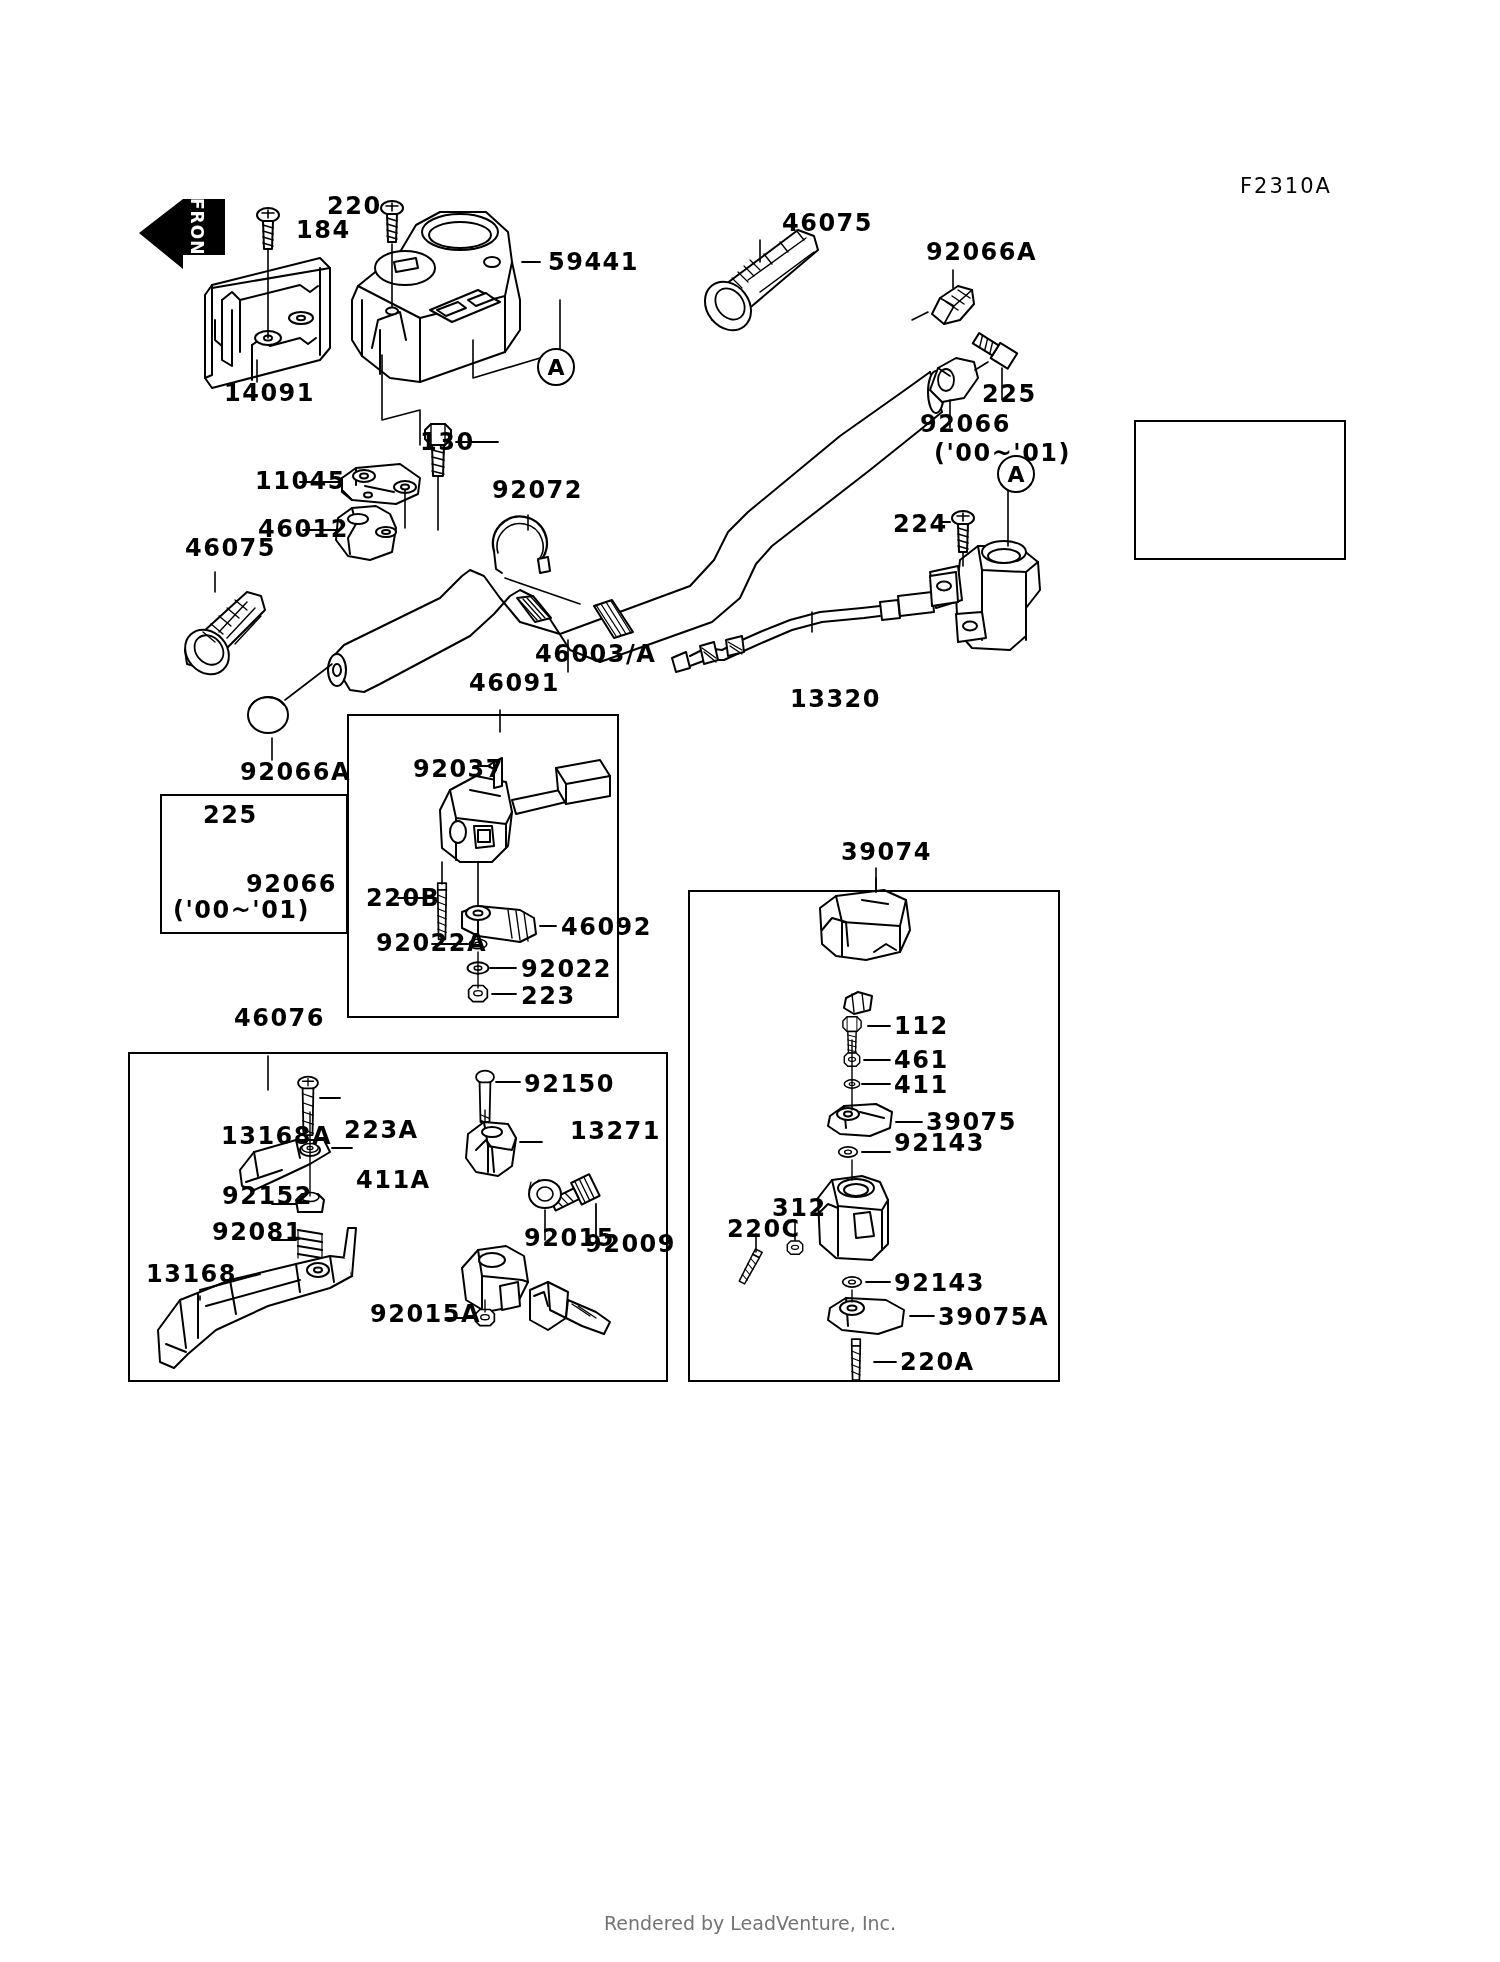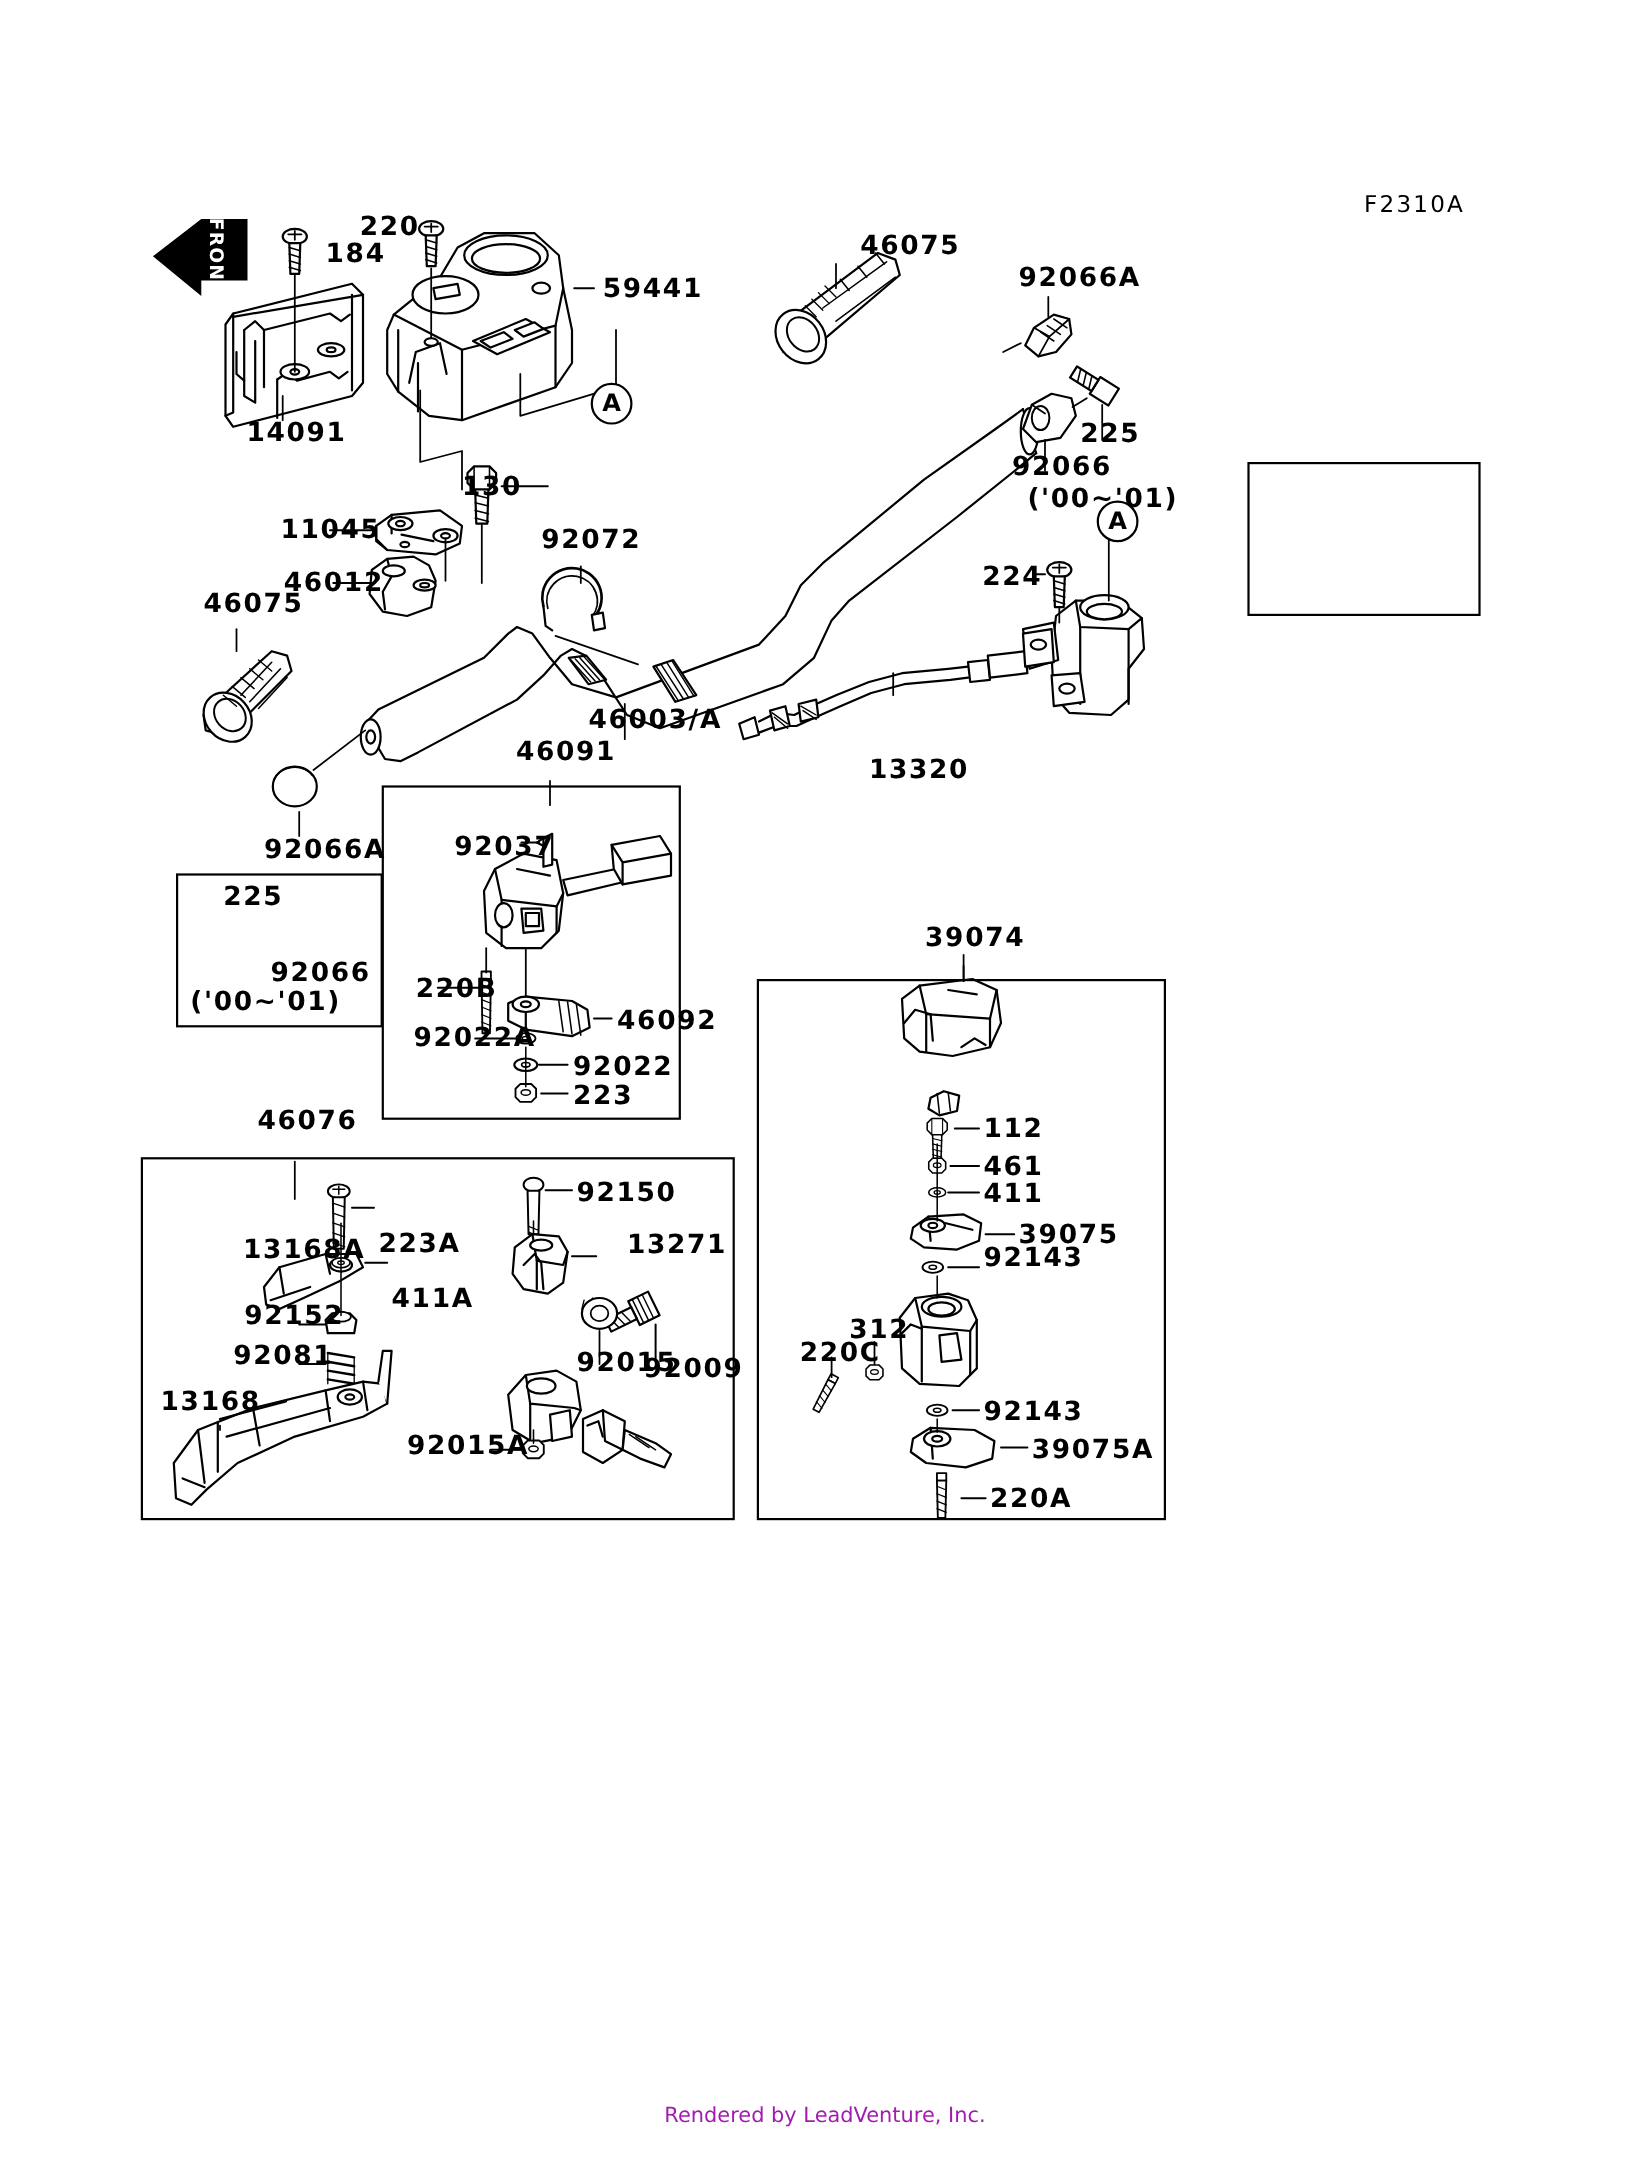--- a/index.html
+++ b/index.html
@@ -35,21 +35,21 @@
     color: #000;
     white-space: nowrap;
   }
   .footer {
     position: absolute;
     left: 0;
     width: 1500px;
     text-align: center;
     font-family: "DejaVu Sans", sans-serif;
     font-size: 19px;
-    color: #a21caf;
+    color: #737373;
   }
   .box {
     position: absolute;
     border: 2.5px solid #000;
     box-sizing: border-box;
     background: transparent;
   }
   .circA {
     position: absolute;
     width: 38px;
@@ -586,21 +586,21 @@
   <div class="lbl" style="left:893px; top:512px;">224</div>
   <div class="lbl" style="left:790px; top:645px;margin-top:42px;">13320</div>
 
   <div class="lbl" style="left:240px; top:760px;">92066A</div>
   <div class="lbl" style="left:203px; top:803px;">225</div>
   <div class="lbl" style="left:246px; top:872px;">92066</div>
   <div class="lbl" style="left:173px; top:898px;">('00~'01)</div>
 
   <div class="lbl" style="left:469px; top:671px;">46091</div>
   <div class="lbl" style="left:413px; top:757px;">92037</div>
-  <div class="lbl" style="left:366px; top:886px;margin-left:12px;">220B</div>
+  <div class="lbl" style="left:366px; top:886px;">220B</div>
   <div class="lbl" style="left:376px; top:931px;">92022A</div>
   <div class="lbl" style="left:561px; top:915px;">46092</div>
   <div class="lbl" style="left:521px; top:957px;">92022</div>
   <div class="lbl" style="left:521px; top:984px;">223</div>
 
   <div class="lbl" style="left:841px; top:840px;">39074</div>
   <div class="lbl" style="left:894px; top:1014px;">112</div>
   <div class="lbl" style="left:894px; top:1048px;">461</div>
   <div class="lbl" style="left:894px; top:1073px;">411</div>
   <div class="lbl" style="left:926px; top:1110px;">39075</div>

